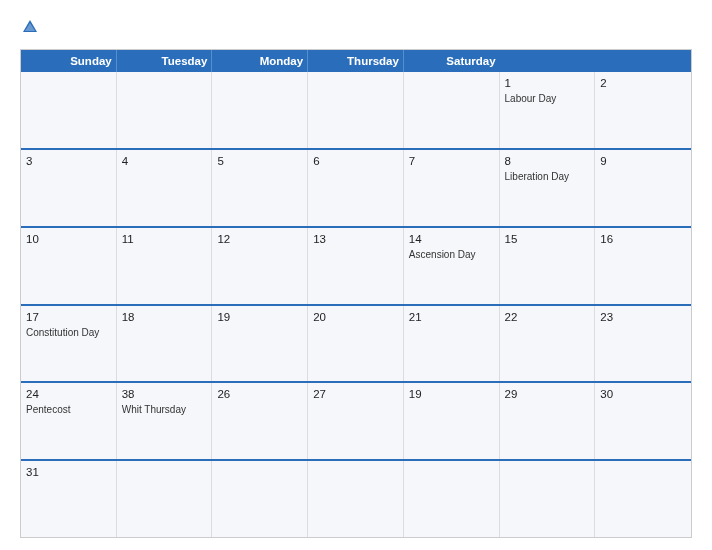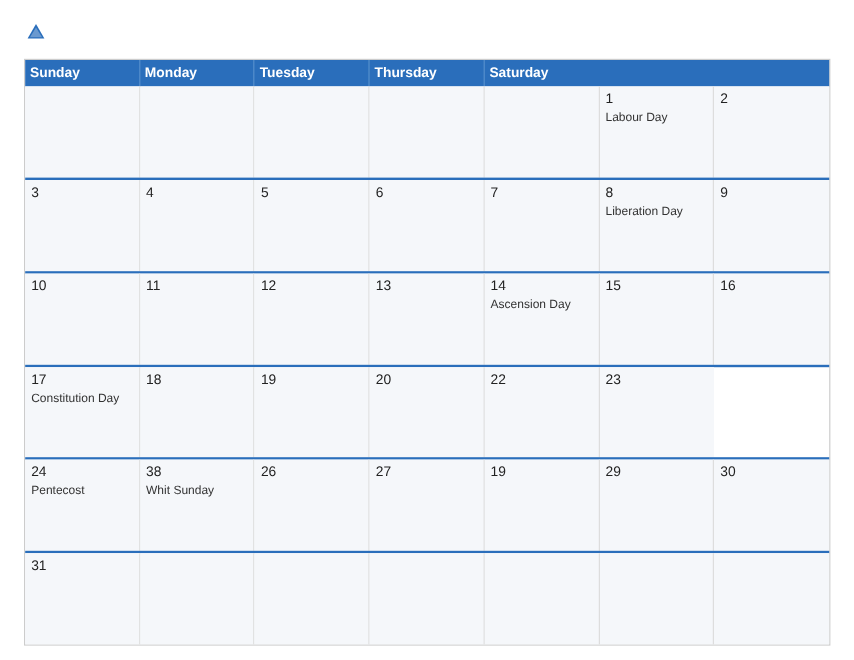--- a/index.html
+++ b/index.html
@@ -67,21 +67,21 @@
       flex-direction: column;
       border: 1px solid #ccc;
     }
     .day-headers {
       display: grid;
       grid-template-columns: repeat(7, 1fr);
       background: #2a6ebb;
     }
     .day-header {
       color: #fff;
-      text-align: left;
+      text-align: right;
       padding: 5px 4px;
       font-size: 11.5px;
       font-weight: bold;
       border-right: 1px solid #5590cc;
     }
     .day-header:last-child { border-right: none; }
     .weeks {
       flex: 1;
       display: flex;
       flex-direction: column;
@@ -147,22 +147,22 @@
       </div>
     </div>
     <div class="title"></div>
     <div class="region"></div>
   </div>
 
   <div class="calendar">
 
     <div class="day-headers">
       <div class="day-header">Sunday</div>
+      <div class="day-header">Tuesday</div>
       <div class="day-header">Monday</div>
-      <div class="day-header">Tuesday</div>
       <div class="day-header">Thursday</div>
       <div class="day-header">Saturday</div>
     </div>
 
     <div class="weeks" id="weeks-container">
     <div class="week-row">
           <div class="day-cell empty"></div>
           <div class="day-cell empty"></div>
           <div class="day-cell empty"></div>
           <div class="day-cell empty"></div>
@@ -231,34 +231,37 @@
           <div class="day-cell">
             <div class="day-num">18</div>
           </div>
           <div class="day-cell">
             <div class="day-num">19</div>
           </div>
           <div class="day-cell">
             <div class="day-num">20</div>
           </div>
           <div class="day-cell">
+            <div class="day-num">21</div>
+          </div>
+          <div class="day-cell">
             <div class="day-num">22</div>
           </div>
           <div class="day-cell">
             <div class="day-num">23</div>
           </div>
         </div>
         <div class="week-row">
           <div class="day-cell has-event">
             <div class="day-num">24</div>
             <div class="event-label">Pentecost</div>
           </div>
           <div class="day-cell has-event">
             <div class="day-num">38</div>
-            <div class="event-label">Whit Sunday</div>
+            <div class="event-label">Whit Thursday</div>
           </div>
           <div class="day-cell">
             <div class="day-num">26</div>
           </div>
           <div class="day-cell">
             <div class="day-num">27</div>
           </div>
           <div class="day-cell">
             <div class="day-num">19</div>
           </div>

